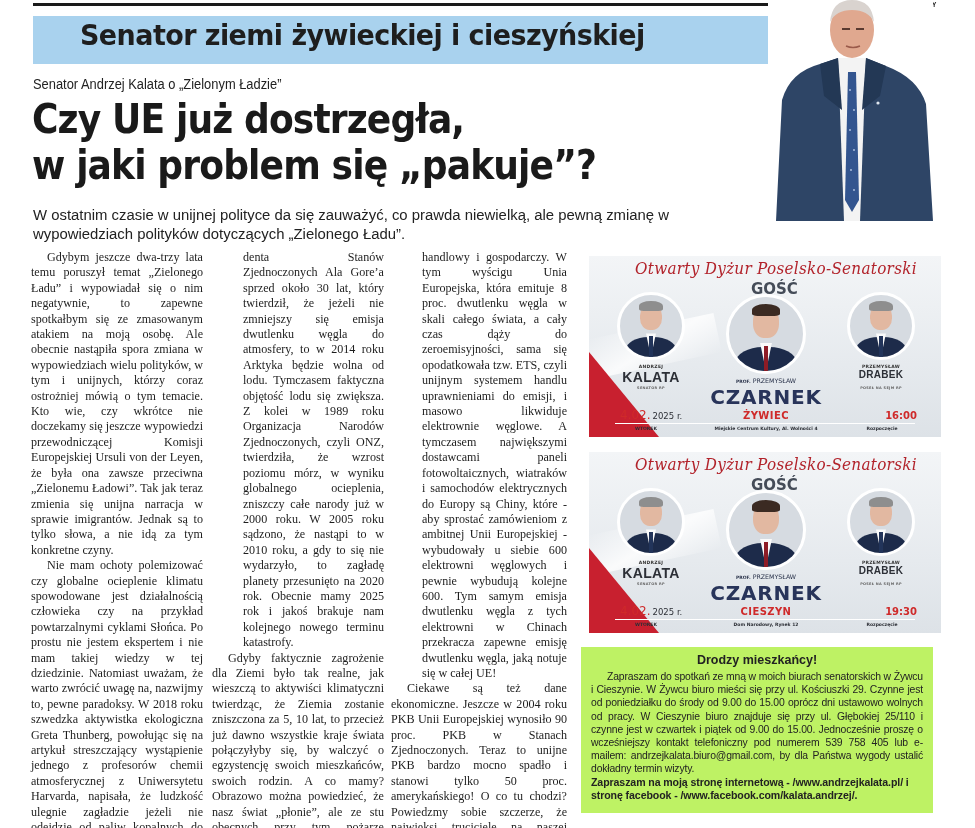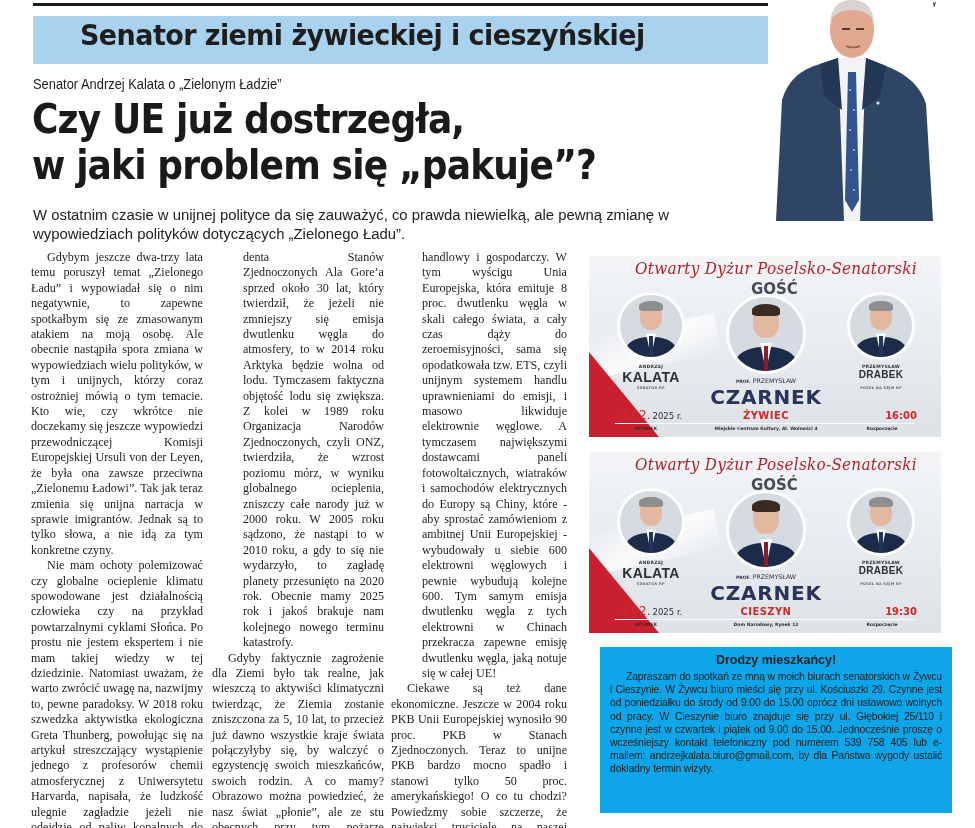--- a/index.html
+++ b/index.html
@@ -56,21 +56,21 @@
   .c-last { position: absolute; left: 112px; top: 129px; width: 130px; text-align: center; font-family: "DejaVu Sans", sans-serif; font-weight: bold; font-size: 20px; color: #28345a; letter-spacing: 0.8px; }
   .p-date { position: absolute; left: 31px; top: 152px; font-family: "DejaVu Sans", sans-serif; font-weight: normal; color: #cf2a2a; font-size: 12px; white-space: nowrap; }
   .p-date .year { color: #2c2f36; font-size: 8.5px; margin-left: 2px; }
   .p-city { position: absolute; left: 112px; top: 154px; width: 130px; text-align: center; font-family: "DejaVu Sans", sans-serif; font-weight: bold; font-size: 10px; color: #cf2a2a; letter-spacing: 0.4px; }
   .p-time { position: absolute; left: 258px; top: 154px; width: 70px; text-align: right; font-family: "DejaVu Sans", sans-serif; font-weight: bold; font-size: 10px; color: #cf2a2a; }
   .p-line { position: absolute; left: 26px; top: 167px; width: 300px; height: 1px; background: #ffffff; }
   .p-day { position: absolute; left: 46px; top: 170px; font-family: "DejaVu Sans", sans-serif; font-weight: bold; font-size: 4.5px; color: #2c2f36; }
   .p-venue { position: absolute; left: 112px; top: 170px; width: 130px; text-align: center; font-family: "DejaVu Sans", sans-serif; font-weight: bold; font-size: 4.5px; color: #2c2f36; white-space: nowrap; }
   .p-start { position: absolute; left: 258px; top: 170px; width: 70px; text-align: center; font-family: "DejaVu Sans", sans-serif; font-weight: bold; font-size: 4.5px; color: #2c2f36; }
 
-  .info-box { position: absolute; left: 600px; top: 647px; width: 352px; height: 166px; background: #0ea5e9; padding: 5px 10px 0 10px; font-family: "Liberation Sans", sans-serif; color: #222; }
+  .info-box { position: absolute; left: 581px; top: 647px; width: 352px; height: 166px; background: #bef264; padding: 5px 10px 0 10px; font-family: "Liberation Sans", sans-serif; color: #222; }
   .info-title { text-align: center; font-weight: bold; font-size: 12.5px; line-height: 16px; margin-bottom: 2px; }
   .info-body { font-size: 10.4px; line-height: 13.2px; text-align: justify; letter-spacing: -0.15px; }
   .info-body .indent { display: inline-block; width: 16px; }
   .info-web { font-weight: bold; font-size: 10.6px; line-height: 13.4px; letter-spacing: -0.1px; }
 </style>
 </head>
 <body>
 
 <div class="top-rule"></div>
 <div class="paid-label">MATERIAŁ PŁATNY</div>
@@ -206,13 +206,14 @@
   <div class="p-time">19:30</div>
   <div class="p-line"></div>
   <div class="p-day">WTOREK</div>
   <div class="p-venue">Dom Narodowy, Rynek 12</div>
   <div class="p-start">Rozpoczęcie</div>
 </div>
 
 <div class="info-box">
   <div class="info-title">Drodzy mieszkańcy!</div>
   <div class="info-body"><span class="indent"></span><span>Zapraszam do spotkań ze mną w moich biurach senatorskich w Żywcu i Cieszynie. W Żywcu biuro mieści się przy ul. Kościuszki 29. Czynne jest od poniedziałku do środy od 9.00 do 15.00 oprócz dni ustawowo wolnych od pracy. W Cieszynie biuro znajduje się przy ul. Głębokiej 25/110 i czynne jest w czwartek i piątek od 9.00 do 15.00. Jednocześnie proszę o wcześniejszy kontakt telefoniczny pod numerem 539 758 405 lub e-mailem: andrzejkalata.biuro@gmail.com, by dla Państwa wygody ustalić dokładny termin wizyty.</span></div>
+  <div class="info-web">Zapraszam na moją stronę internetową - /www.andrzejkalata.pl/ i stronę facebook - /www.facebook.com/kalata.andrzej/.</div>
 </div>
 
 </body></html>

